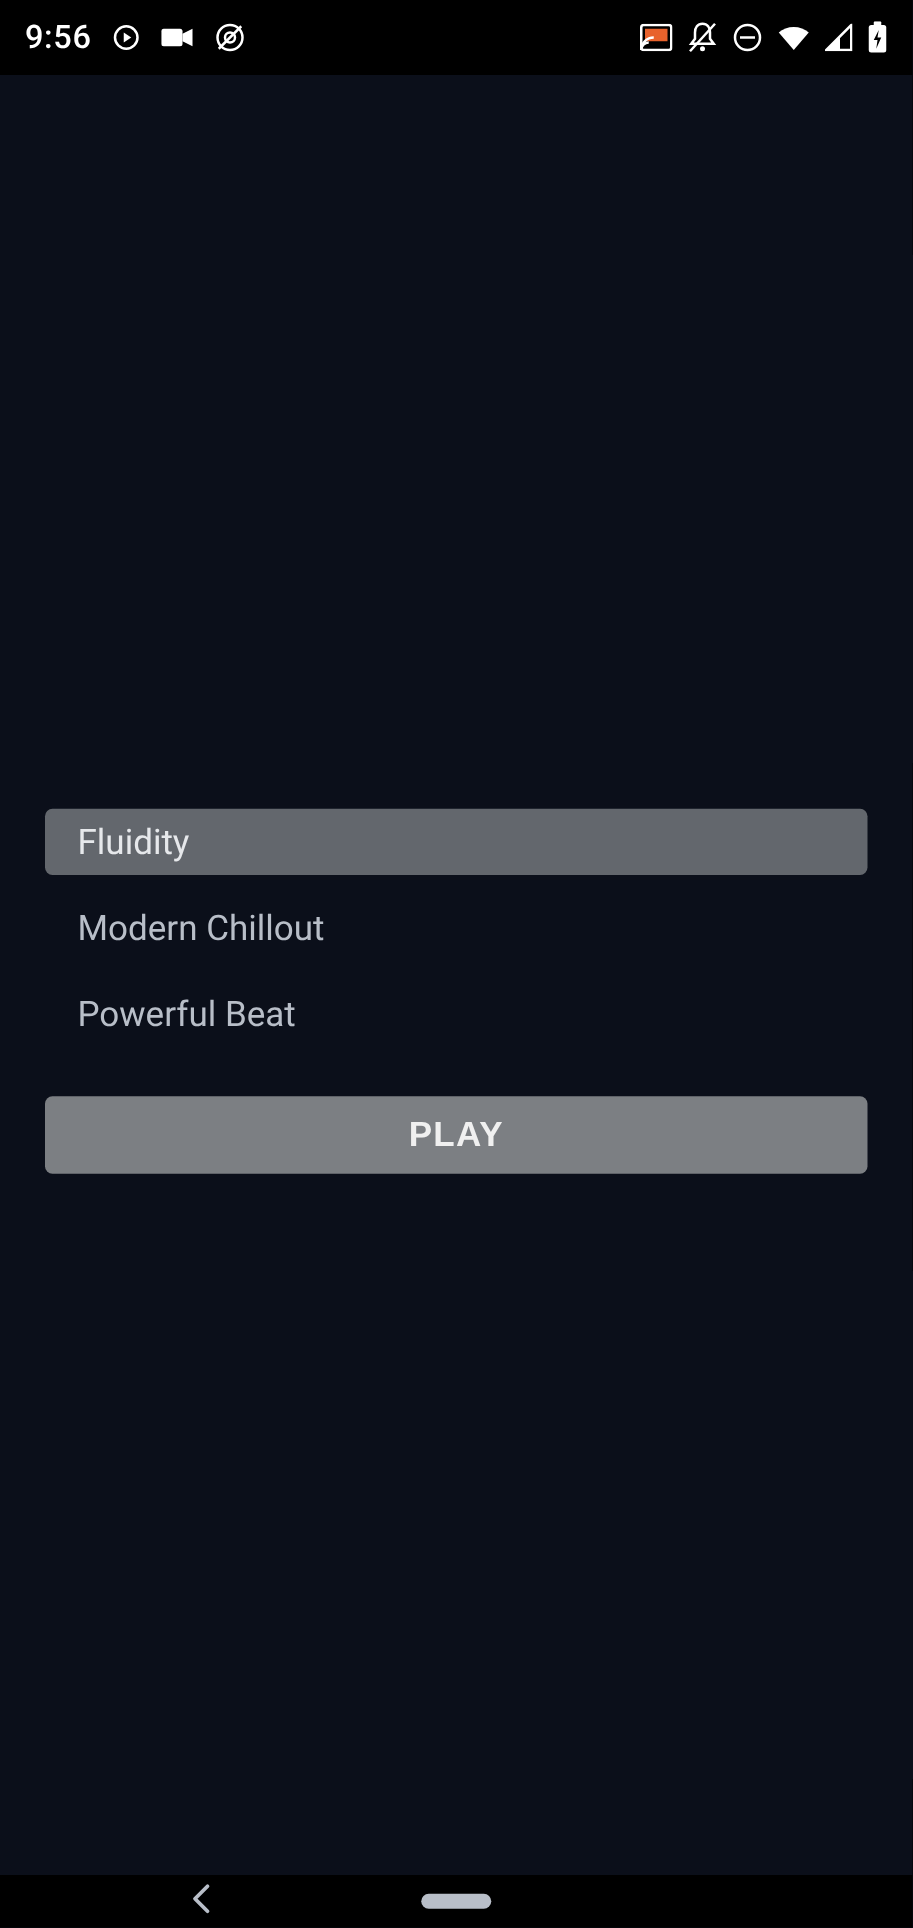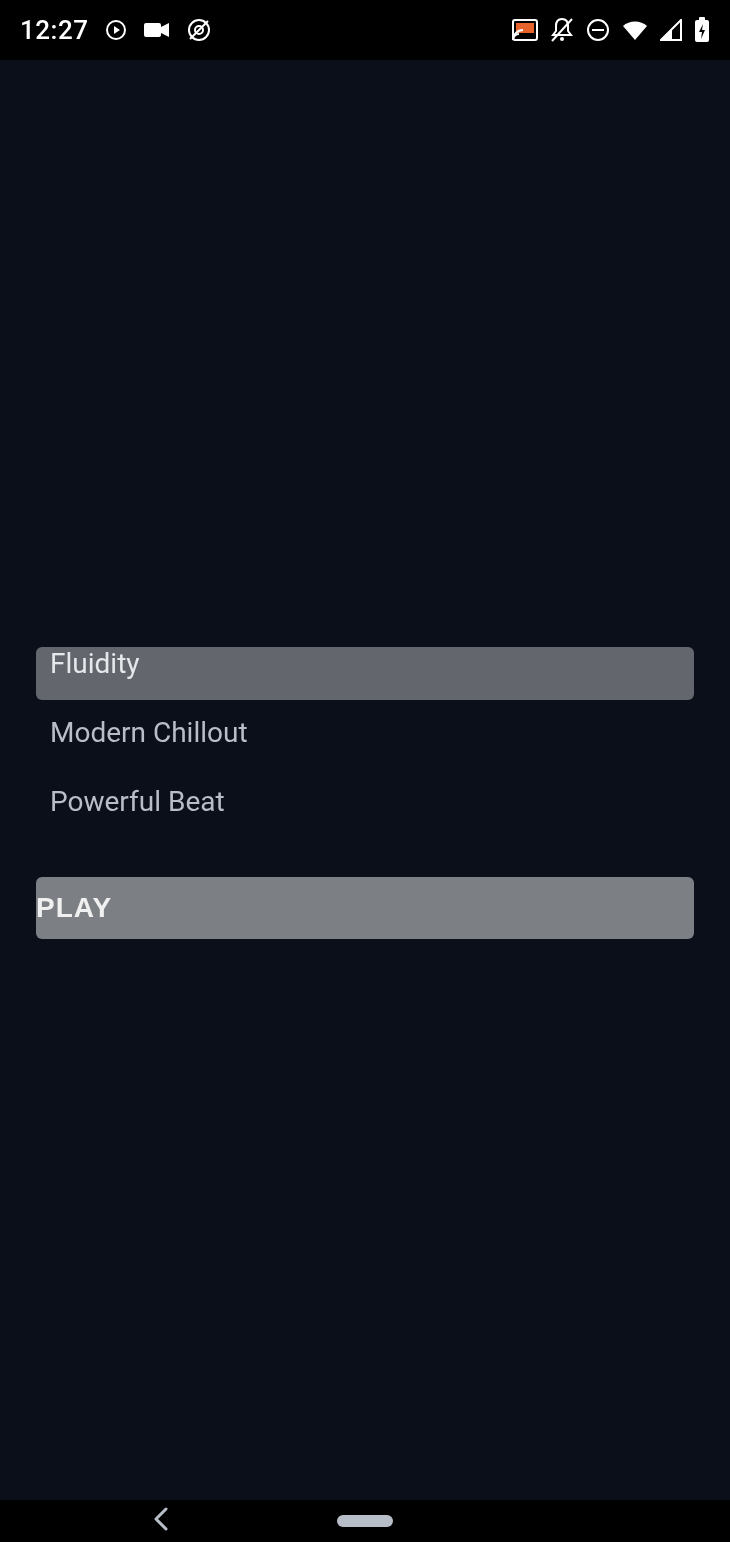--- a/index.html
+++ b/index.html
@@ -33,42 +33,43 @@
     .list {
       position: absolute;
       left: 36px;
       right: 36px;
       top: 587px; 
     }
     .list-item {
       height: 53px;
       border-radius: 6px;
       display: flex;
-      padding: 0 14px;
+      align-items: center;
+      padding: 0 26px;
       font-size: 28px;
       color: #b8bec8;
       cursor: pointer;
     }
     .list-item.selected {
       background: rgba(130,133,138,0.75);
       color: #e6e8eb;
     }
     .list-item + .list-item { margin-top: 16px; }
 
     .play-btn {
       position: absolute;
       left: 36px;
       right: 36px;
       top: 817px;
       height: 62px;
       background: #7c7f83;
       border-radius: 6px;
       display: flex;
       align-items: center;
-      justify-content: flex-start;
+      justify-content: center;
       color: #f0f0f0;
       font-size: 28px;
       font-weight: 600;
       letter-spacing: 1px;
       cursor: pointer;
       border: none;
     }
 
     
     .nav-bar {
@@ -91,21 +92,21 @@
       height: 12px;
       background: #b8bec8;
       border-radius: 6px;
     }
   </style>
 </head>
 <body>
 
 <div class="status-bar">
   <div class="status-left">
-    <span class="clock">12:27</span>
+    <span class="clock">9:56</span>
     <span class="s-icon">
       <svg width="24" height="24" viewBox="0 0 24 24" fill="none">
         <circle cx="12" cy="12" r="9" stroke="#fff" stroke-width="2"></circle>
         <path d="M10 8 L16 12 L10 16 Z" fill="#fff"></path>
       </svg>
     </span>
     <span class="s-icon">
       <svg width="26" height="18" viewBox="0 0 26 18">
         <rect x="0" y="2" width="17" height="14" rx="2" fill="#fff"></rect>
         <path d="M17 6 L25 2 L25 16 L17 12 Z" fill="#fff"></path>

